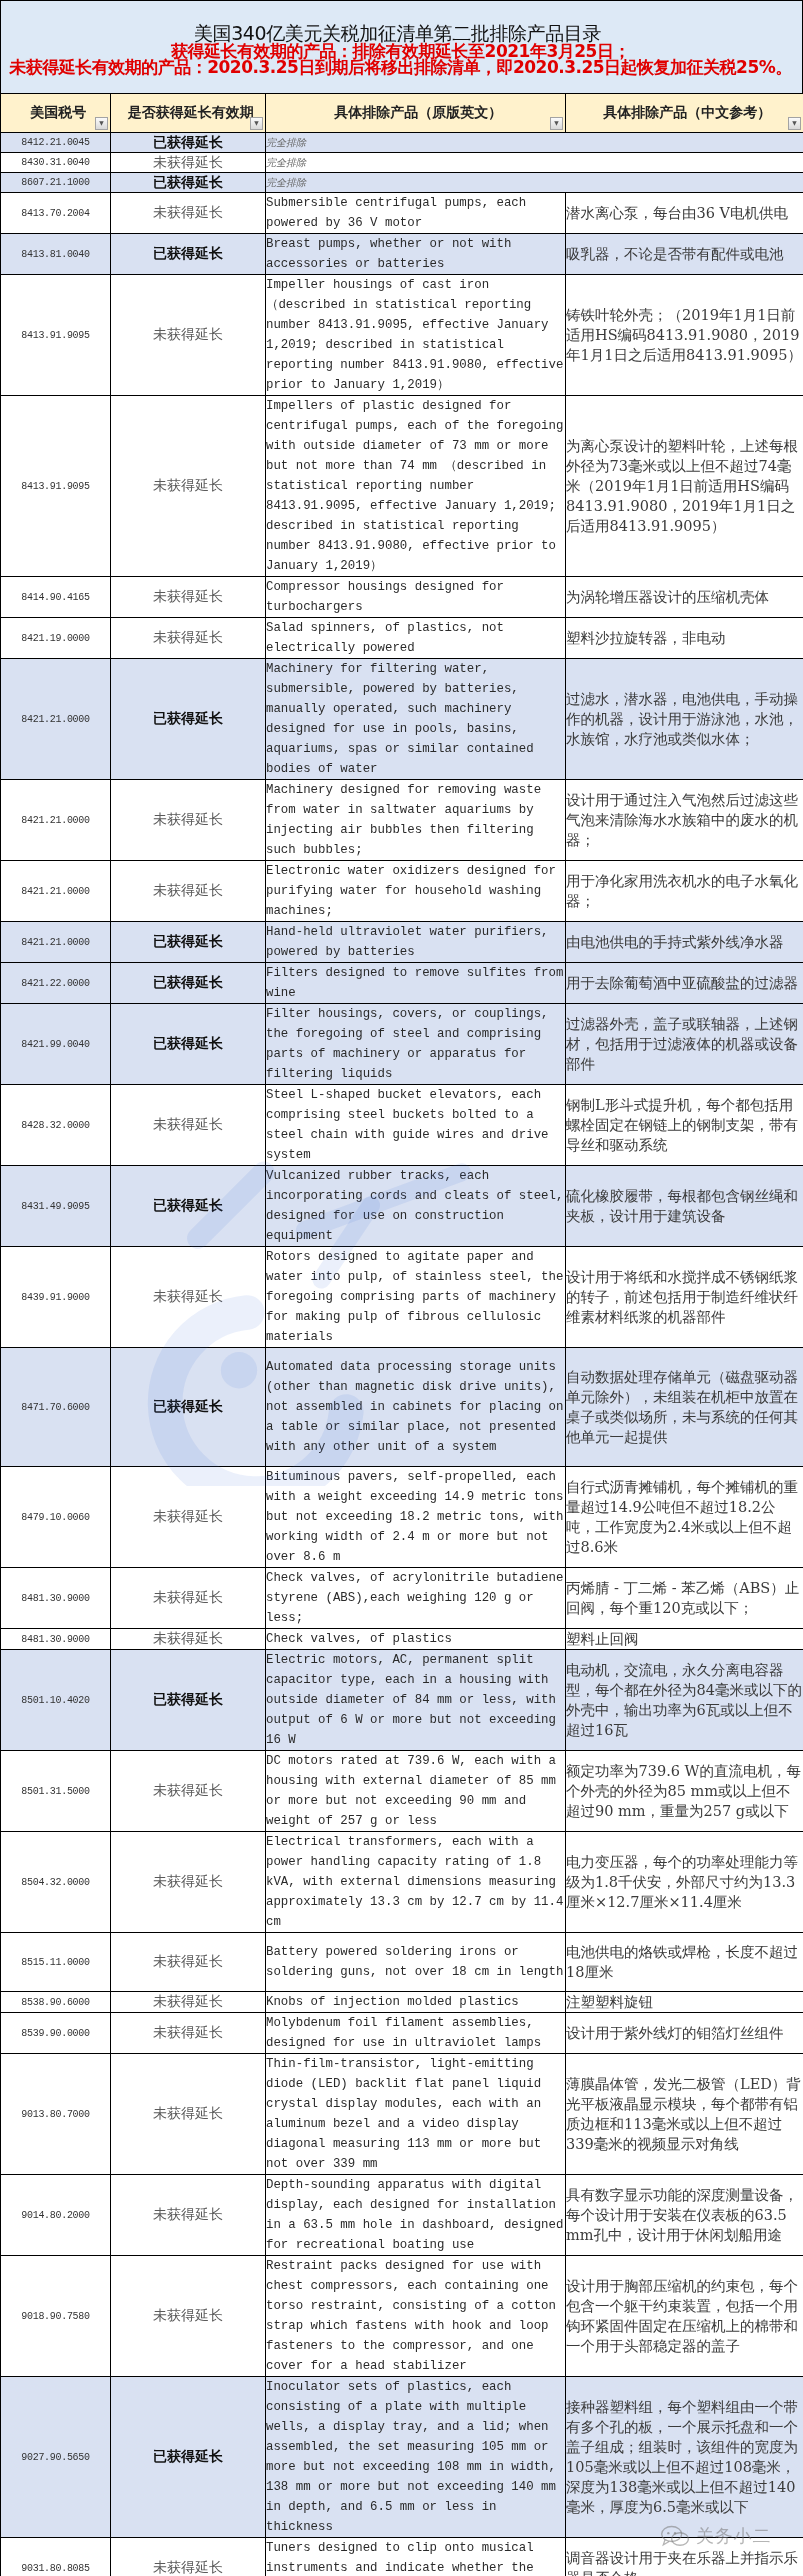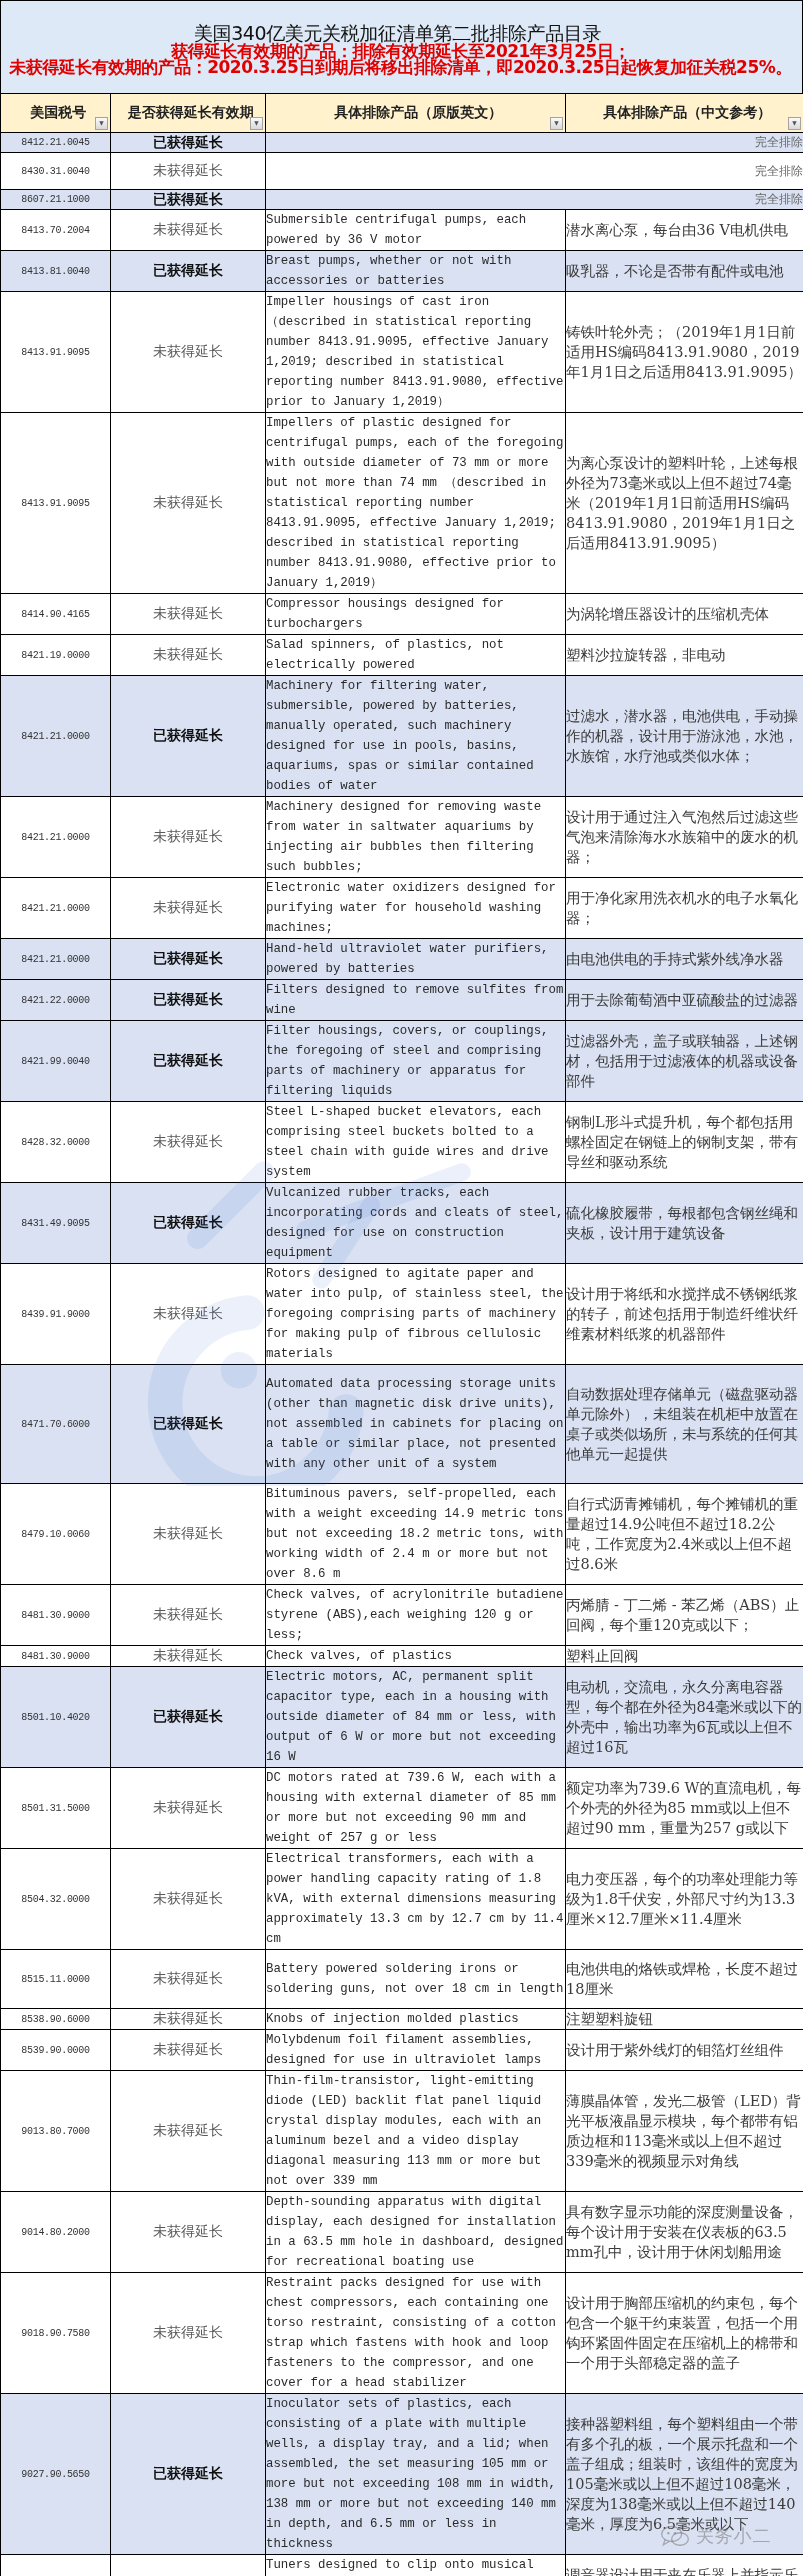--- a/index.html
+++ b/index.html
@@ -53,22 +53,22 @@
   td.c-en {
     font-family: "Liberation Mono", monospace; font-size: 12.4px; line-height: 20px;
     color: #2a2a2a; text-align: left; vertical-align: middle;
     padding: 0 2.5px 0 2.5px; word-wrap: break-word;
   }
   td.c-zh {
     font-family: "DejaVu Serif", serif; font-size: 14.5px; line-height: 20px;
     color: #3a3a3a; text-align: left; vertical-align: middle; padding: 0 1.7px 0 2.5px;
   }
   td.c-merged {
-    font-family: "DejaVu Sans", sans-serif; font-size: 12px; color: #666;
-    text-align: right; vertical-align: middle;
+    font-family: "DejaVu Sans", sans-serif; font-size: 10px; color: #666;
+    text-align: left; vertical-align: middle; font-style: italic;
   }
   tfoot td {
     height: 27px; text-align: center; vertical-align: middle;
     font-family: "DejaVu Sans", sans-serif; font-size: 11.6px; color: #7a7a7a;
   }
   .wm-big { position: absolute; left: 74px; top: 1139px; width: 462px; height: 347px; pointer-events: none; }
   .wm-corner {
     position: absolute; left: 660px; top: 2522px; width: 124px; height: 28px;
     pointer-events: none; display: flex; align-items: center; gap: 6px;
   }
@@ -114,21 +114,21 @@
         </th>
       </tr>
     </thead>
     <tbody id="table-body">
   <tr class="ext" style="height: 20px;">
     <td class="c-hts">8412.21.0045</td>
     <td class="c-status">已获得延长</td>
     <td class="c-merged" colspan="2">完全排除</td>
   </tr>
 
-  <tr style="height: 37px;">
+  <tr style="height: 20px;">
     <td class="c-hts">8430.31.0040</td>
     <td class="c-status">未获得延长</td>
     <td class="c-merged" colspan="2">完全排除</td>
   </tr>
 
   <tr class="ext" style="height: 20px;">
     <td class="c-hts">8607.21.1000</td>
     <td class="c-status">已获得延长</td>
     <td class="c-merged" colspan="2">完全排除</td>
   </tr>

